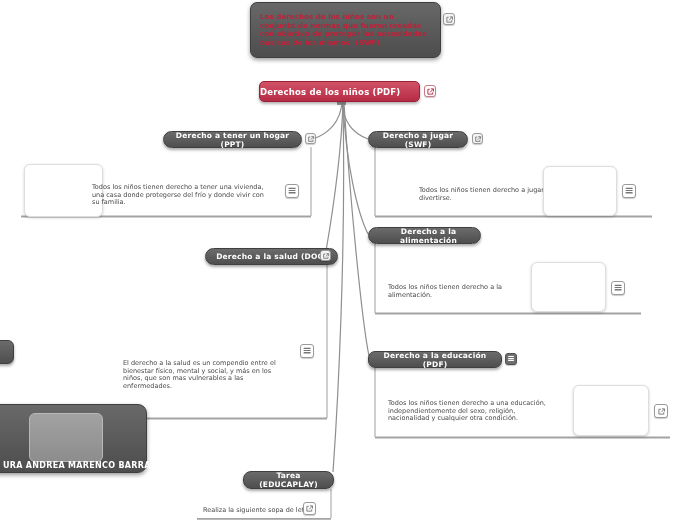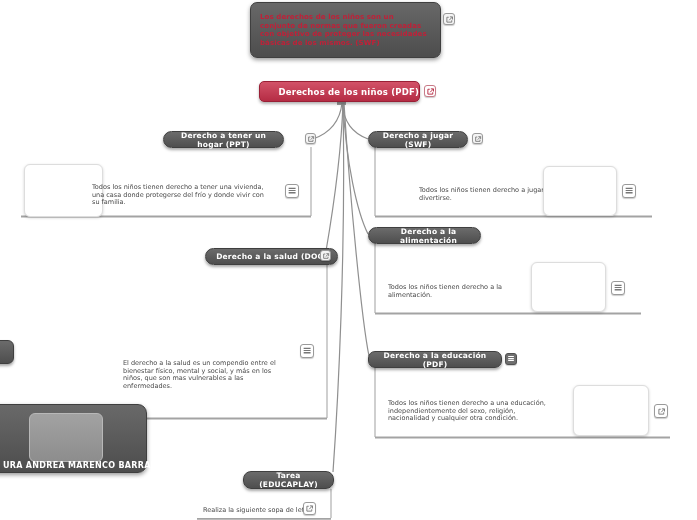--- a/index.html
+++ b/index.html
@@ -23,21 +23,21 @@
     border:1px solid #3f3f3f;border-radius:7px;
     box-shadow:0 2px 4px rgba(0,0,0,.4);
     color:#c02038;font-weight:bold;font-size:7px;line-height:8.6px;
     box-sizing:border-box;padding:10px 9px;text-align:left;letter-spacing:.1px;
   }
   .node-red{
     background:linear-gradient(#d25268,#b52c44);
     border:1px solid #992036;border-radius:5px;
     box-shadow:0 2px 3px rgba(0,0,0,.3);
     color:#fff;font-weight:bold;font-size:8.5px;
-    display:flex;align-items:center;justify-content:flex-end;
+    display:flex;align-items:center;justify-content:flex-start;
     box-sizing:border-box;letter-spacing:.2px;
   }
   .img-ph{
     background:#fff;border:1px solid #ddd;border-radius:6px;
     box-shadow:0 1px 3px rgba(0,0,0,.18);box-sizing:border-box;
   }
   .note-text{
     color:#4a4a4a;font-size:6.5px;line-height:7.6px;letter-spacing:0;
   }
   .icon-sq{
@@ -118,21 +118,21 @@
   <div class="abs node-red" style="left:259px;top:81px;width:161px;height:21px;">
     <span>Derechos de los niños (PDF)</span>
   </div>
   <div class="abs icon-sq white" style="left:424px;top:85px;width:12px;height:12px;border-color:#c87a87;">
     <svg width="9" height="9" viewBox="0 0 12 12">
       <path d="M5 3H2.5v6.5H9V7" fill="none" stroke="#b93048" stroke-width="1.3"></path>
       <path d="M6.5 2.5H10V6 M10 2.5 5.5 7" fill="none" stroke="#b93048" stroke-width="1.3"></path>
     </svg>
   </div>
 
-  <div class="abs node-dark" style="left:163px;top:131px;width:121px;height:17px;">
+  <div class="abs node-dark" style="left:163px;top:131px;width:139px;height:17px;">
     <span>Derecho a tener un hogar (PPT)</span>
   </div>
   <div class="abs icon-sq" style="left:305px;top:133px;width:11px;height:11px;">
     <svg width="8" height="8" viewBox="0 0 12 12">
       <path d="M5 3H2.5v6.5H9V7" fill="none" stroke="#7d7d7d" stroke-width="1.4"></path>
       <path d="M6.5 2.5H10V6 M10 2.5 5.5 7" fill="none" stroke="#7d7d7d" stroke-width="1.4"></path>
     </svg>
   </div>
   <div class="abs img-ph" style="left:24px;top:164px;width:79px;height:53px;"></div>
   <div class="abs note-text" style="left:92px;top:184px;width:172px;">Todos los niños tienen derecho a tener una vivienda, una casa donde protegerse del frío y donde vivir con su familia.</div>

